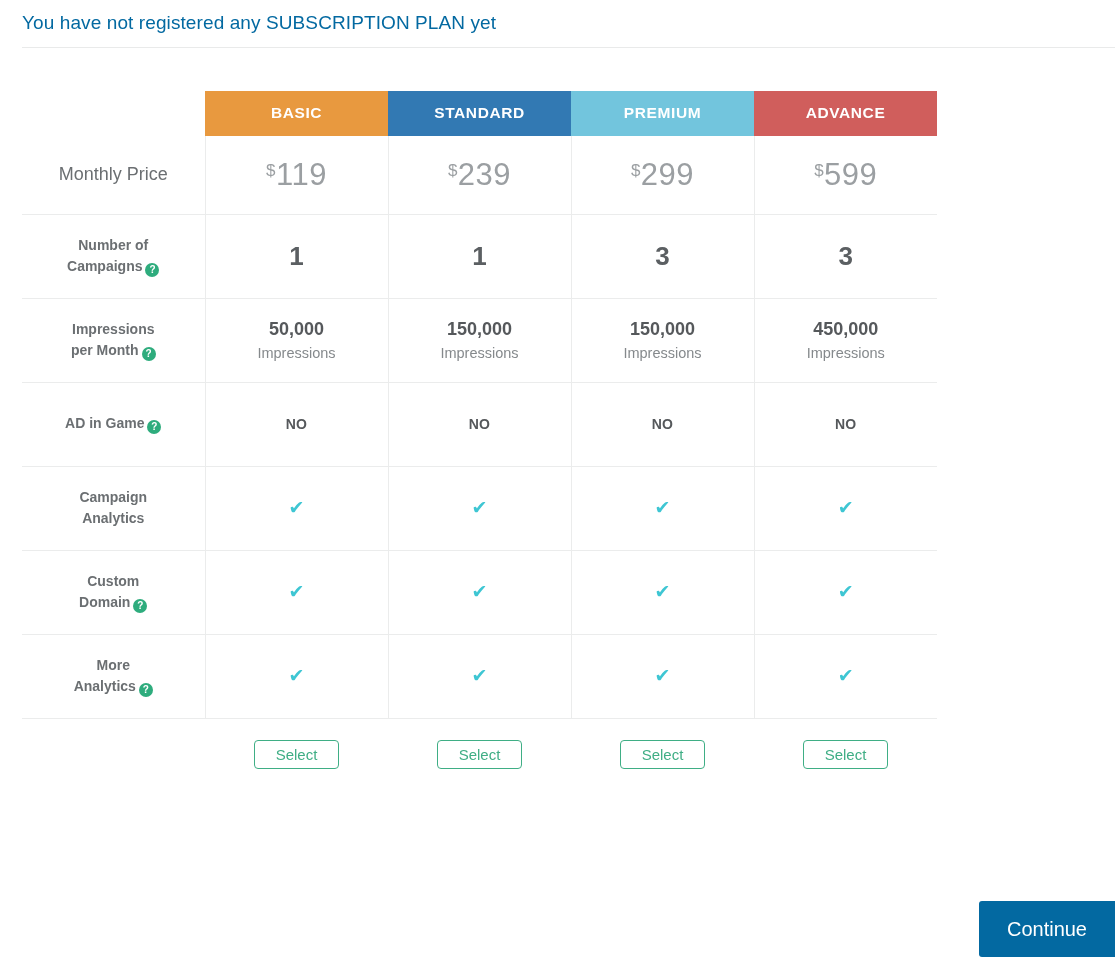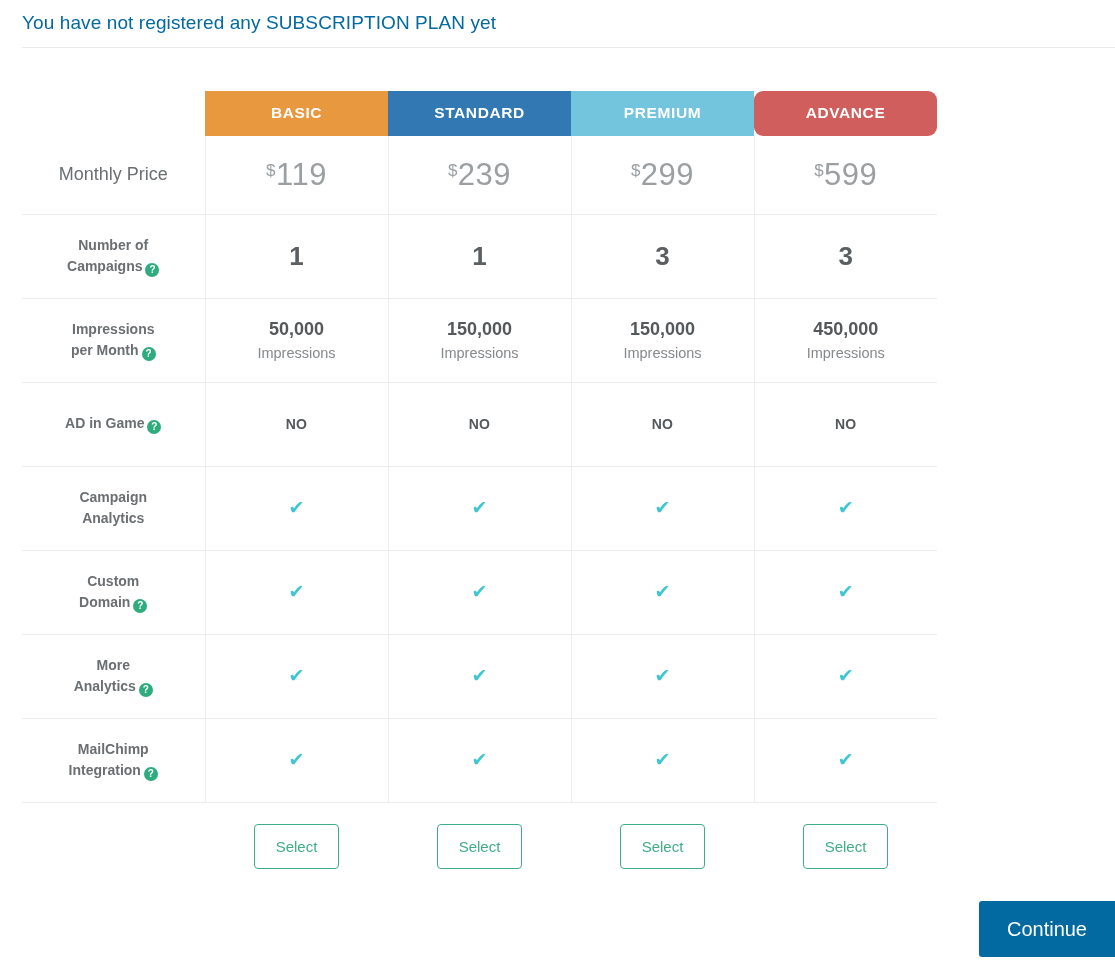--- a/index.html
+++ b/index.html
@@ -173,21 +173,21 @@
   .select-spacer { width: 183px; flex: none; }
   .select-cell {
     width: 183px;
     flex: none;
     display: flex;
     justify-content: center;
   }
   .select-btn {
     display: inline-block;
     min-width: 80px;
-    padding: 12px 21px;
+    padding: 4px 21px;
     border: 1px solid #3fae85;
     border-radius: 4px;
     background: #ffffff;
     color: #3fae85;
     font-size: 15px;
     font-family: "Liberation Sans", sans-serif;
     line-height: 1.3;
     cursor: pointer;
     text-align: center;
   }
@@ -222,21 +222,21 @@
       <col class="plan-col">
       <col class="plan-col">
       <col class="plan-col">
     </colgroup>
     <thead>
       <tr>
         <th class="empty-head"></th>
         <th style="background: rgb(232, 153, 63);">BASIC</th>
         <th style="background: rgb(50, 121, 179);">STANDARD</th>
         <th style="background: rgb(114, 197, 221);">PREMIUM</th>
-        <th style="background: rgb(208, 94, 92); border-radius: 9px;">ADVANCE</th>
+        <th style="background: rgb(208, 94, 92);">ADVANCE</th>
       </tr>
     </thead>
     <tbody>
 
       <tr class="price-row">
         <td class="row-label price-label">Monthly Price</td>
         <td class="plan-cell">
           <span class="price"><span class="cur">$</span><span>119</span></span>
         </td>
         <td class="plan-cell">
@@ -320,30 +320,20 @@
         <td class="row-label">
           <span>More</span><br>
           <span>Analytics</span><span class="help-icon" style="background: rgb(46, 172, 125);">?</span>
         </td>
         <td class="plan-cell"><span class="check" style="color: rgb(62, 198, 211);">✔</span></td>
         <td class="plan-cell"><span class="check" style="color: rgb(62, 198, 211);">✔</span></td>
         <td class="plan-cell"><span class="check" style="color: rgb(62, 198, 211);">✔</span></td>
         <td class="plan-cell last-col"><span class="check" style="color: rgb(62, 198, 211);">✔</span></td>
       </tr>
 
-      <tr>
-        <td class="row-label">
-          <span>MailChimp</span><br>
-          <span>Integration</span><span class="help-icon" style="background: rgb(46, 172, 125);">?</span>
-        </td>
-        <td class="plan-cell"><span class="check" style="color: rgb(62, 198, 211);">✔</span></td>
-        <td class="plan-cell"><span class="check" style="color: rgb(62, 198, 211);">✔</span></td>
-        <td class="plan-cell"><span class="check" style="color: rgb(62, 198, 211);">✔</span></td>
-        <td class="plan-cell last-col"><span class="check" style="color: rgb(62, 198, 211);">✔</span></td>
-      </tr>
 
     </tbody>
   </table>
 </div>
 
 <div class="select-row">
   <div class="select-spacer"></div>
   <div class="select-cell">
     <button class="select-btn" style="border-color: rgb(63, 174, 133); color: rgb(63, 174, 133);">Select</button>
   </div>

